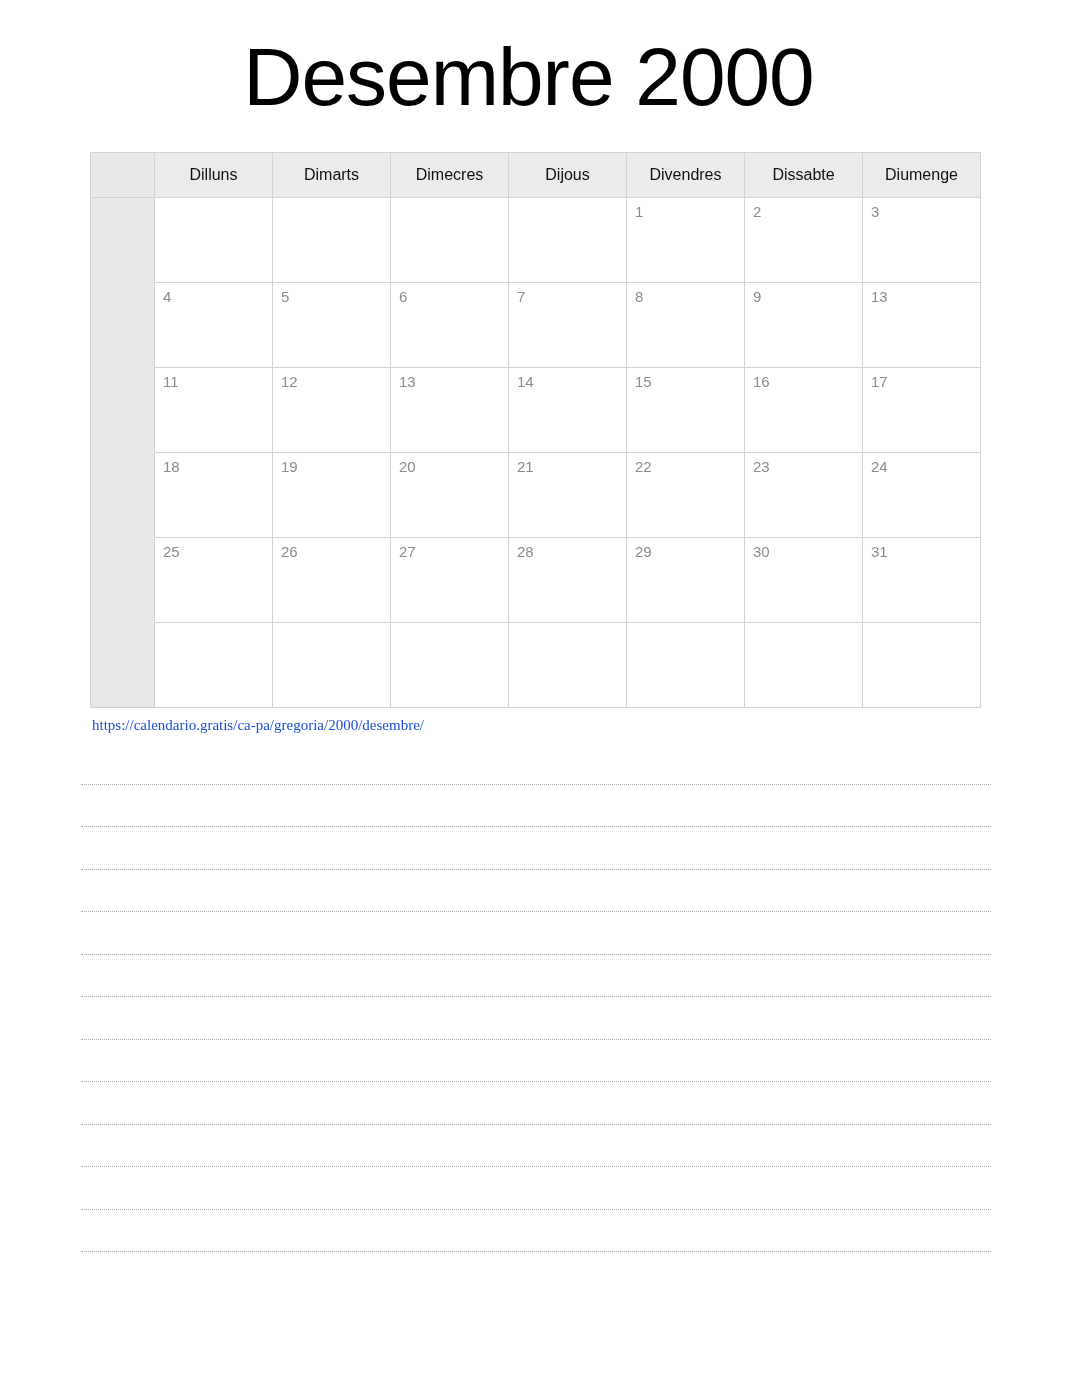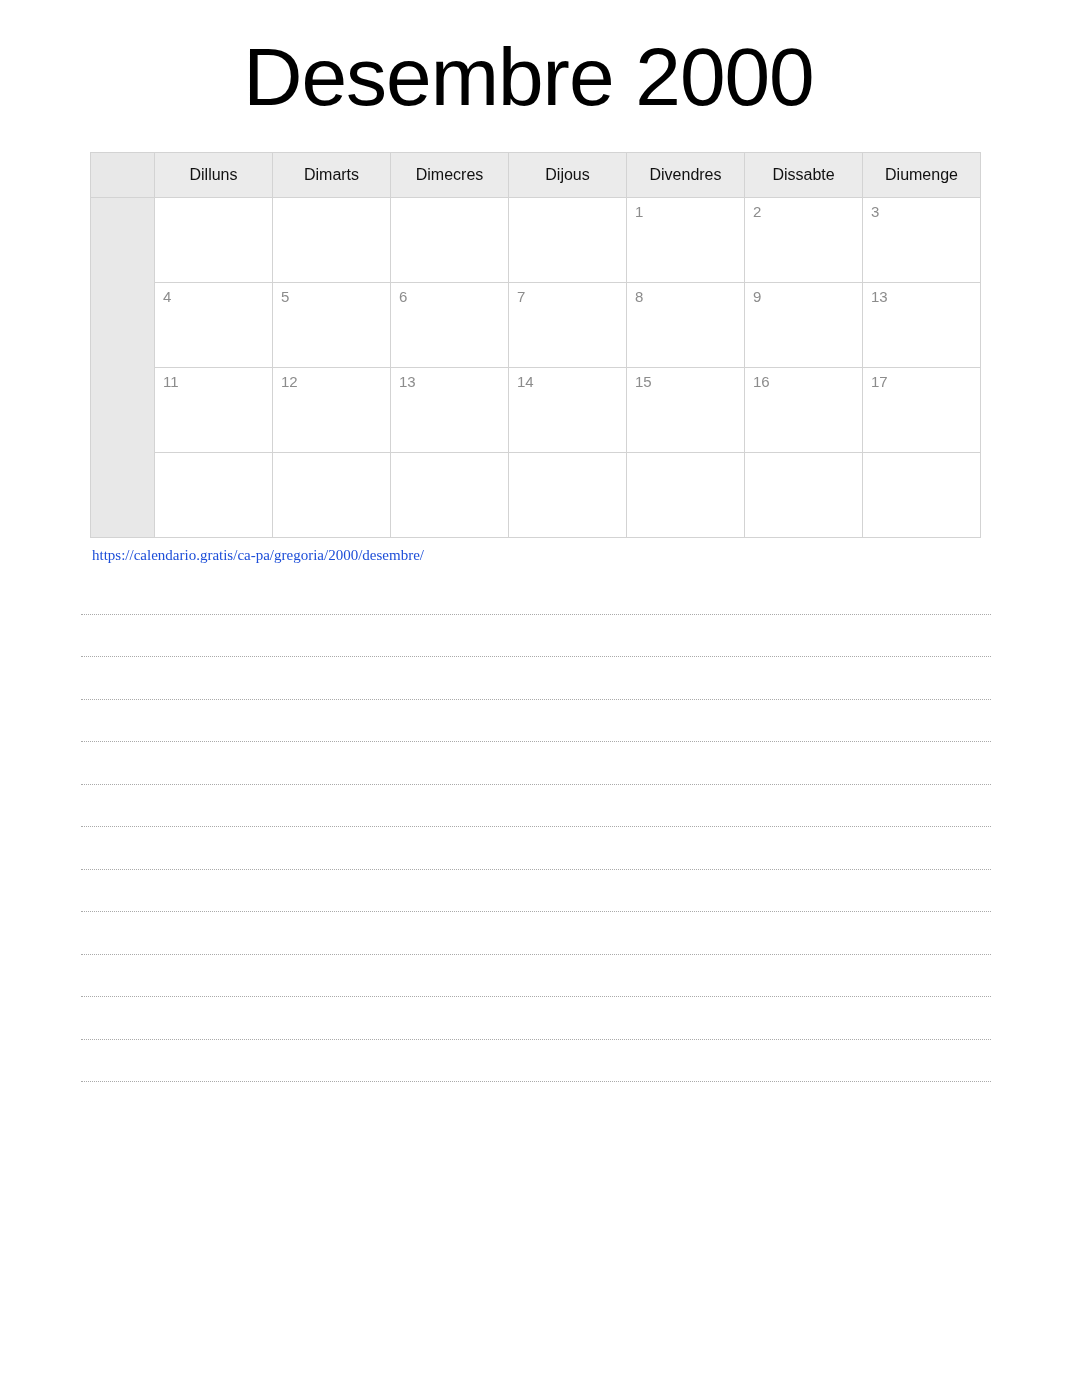--- a/index.html
+++ b/index.html
@@ -206,20 +206,68 @@
               <span class="daynum">15</span>
             </td>
           <td class="day">
               <span class="daynum">16</span>
             </td>
           <td class="day">
               <span class="daynum">17</span>
             </td>
         </tr>
         <tr>
+          <td class="gutter"></td>
+          <td class="day">
+              <span class="daynum">18</span>
+            </td>
+          <td class="day">
+              <span class="daynum">19</span>
+            </td>
+          <td class="day">
+              <span class="daynum">20</span>
+            </td>
+          <td class="day">
+              <span class="daynum">21</span>
+            </td>
+          <td class="day">
+              <span class="daynum">22</span>
+            </td>
+          <td class="day">
+              <span class="daynum">23</span>
+            </td>
+          <td class="day">
+              <span class="daynum">24</span>
+            </td>
+        </tr>
+        <tr>
+          <td class="gutter"></td>
+          <td class="day">
+              <span class="daynum">25</span>
+            </td>
+          <td class="day">
+              <span class="daynum">26</span>
+            </td>
+          <td class="day">
+              <span class="daynum">27</span>
+            </td>
+          <td class="day">
+              <span class="daynum">28</span>
+            </td>
+          <td class="day">
+              <span class="daynum">29</span>
+            </td>
+          <td class="day">
+              <span class="daynum">30</span>
+            </td>
+          <td class="day">
+              <span class="daynum">31</span>
+            </td>
+        </tr>
+        <tr>
           <td class="gutter last"></td>
           <td class="day">
               <span class="daynum"></span>
             </td>
           <td class="day">
               <span class="daynum"></span>
             </td>
           <td class="day">
               <span class="daynum"></span>
             </td>

